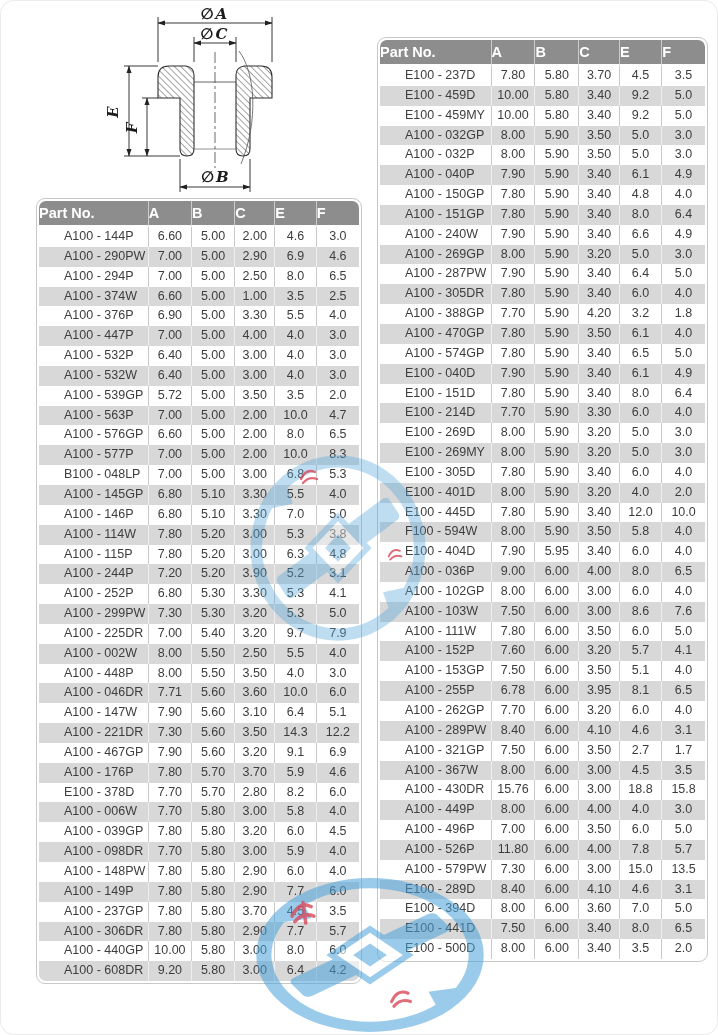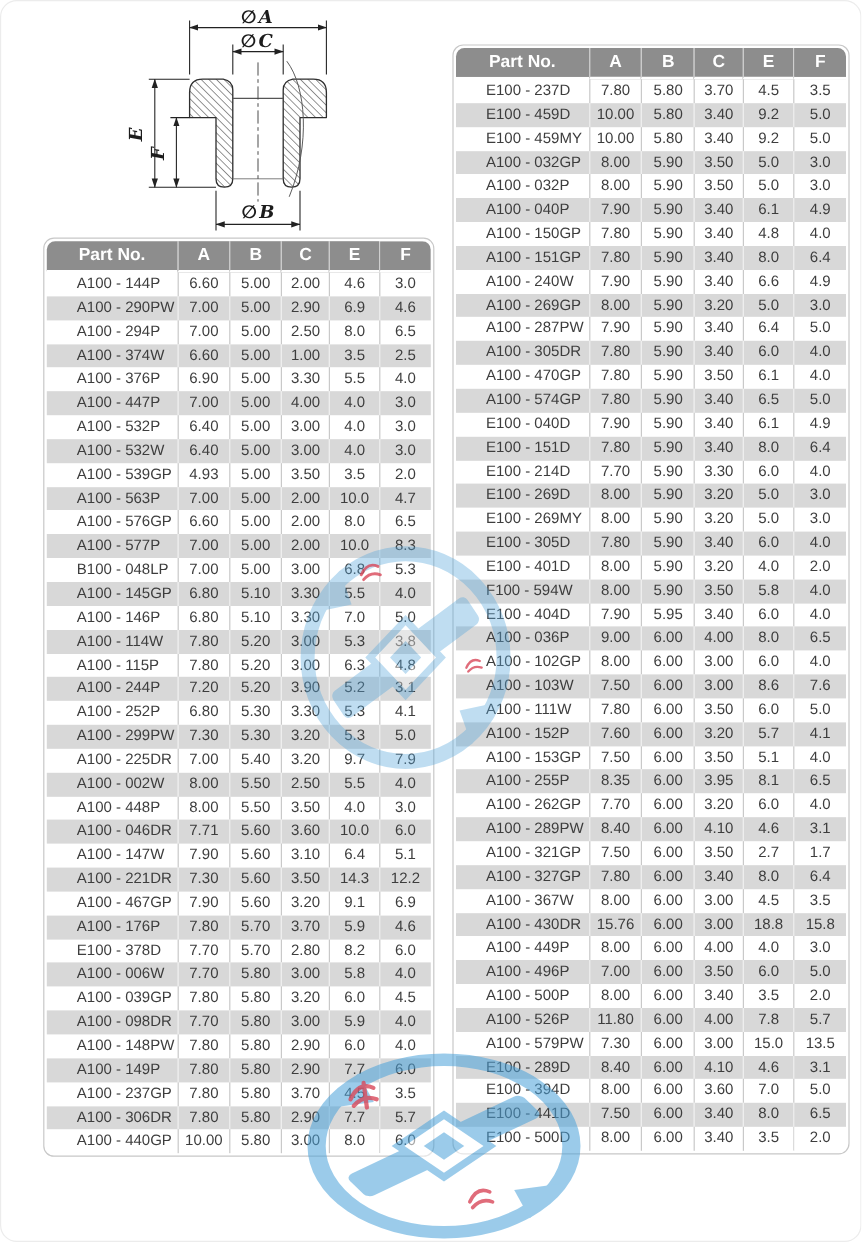--- a/index.html
+++ b/index.html
@@ -32,21 +32,21 @@
   .tbl-right{left:377px;top:37px;width:331px;}
   .tbl table{
     width:100%;
     border-collapse:separate;border-spacing:0;
     table-layout:fixed;
   }
   .tbl th{
     background:#8d8d8d;color:#ffffff;
     font-size:14.5px;font-weight:bold;
     height:24px;line-height:24px;
-    text-align:center;padding:0;
+    text-align:left;padding:0;
     border-bottom:2px solid #ffffff;
   }
   .tbl th + th{border-left:1px solid rgba(255,255,255,.55);}
   .tbl th:first-child{border-top-left-radius:7px;}
   .tbl th:last-child{border-top-right-radius:7px;}
   .tbl td{
     font-size:12.5px;color:#3d3d3d;
     height:19.85px;line-height:19.85px;
     text-align:center;padding:0;
     white-space:nowrap;overflow:hidden;
@@ -205,21 +205,21 @@
           <tr>
             <td class="part">A100 - 532W</td>
             <td>6.40</td>
             <td>5.00</td>
             <td>3.00</td>
             <td>4.0</td>
             <td>3.0</td>
           </tr>
           <tr>
             <td class="part">A100 - 539GP</td>
-            <td>4.93</td>
+            <td>5.72</td>
             <td>5.00</td>
             <td>3.50</td>
             <td>3.5</td>
             <td>2.0</td>
           </tr>
           <tr>
             <td class="part">A100 - 563P</td>
             <td>7.00</td>
             <td>5.00</td>
             <td>2.00</td>
@@ -434,20 +434,28 @@
             <td>7.7</td>
             <td>5.7</td>
           </tr>
           <tr>
             <td class="part">A100 - 440GP</td>
             <td>10.00</td>
             <td>5.80</td>
             <td>3.00</td>
             <td>8.0</td>
             <td>6.0</td>
+          </tr>
+          <tr>
+            <td class="part">A100 - 608DR</td>
+            <td>9.20</td>
+            <td>5.80</td>
+            <td>3.00</td>
+            <td>6.4</td>
+            <td>4.2</td>
           </tr>
         </tbody>
     </table>
   </div>
 
   <div class="tbl tbl-right">
     <table>
       <colgroup>
         <col style="width:34%">
           <col style="width:13.5%">
@@ -557,20 +565,28 @@
           </tr>
           <tr>
             <td class="part">A100 - 305DR</td>
             <td>7.80</td>
             <td>5.90</td>
             <td>3.40</td>
             <td>6.0</td>
             <td>4.0</td>
           </tr>
           <tr>
+            <td class="part">A100 - 388GP</td>
+            <td>7.70</td>
+            <td>5.90</td>
+            <td>4.20</td>
+            <td>3.2</td>
+            <td>1.8</td>
+          </tr>
+          <tr>
             <td class="part">A100 - 470GP</td>
             <td>7.80</td>
             <td>5.90</td>
             <td>3.50</td>
             <td>6.1</td>
             <td>4.0</td>
           </tr>
           <tr>
             <td class="part">A100 - 574GP</td>
             <td>7.80</td>
@@ -627,20 +643,28 @@
             <td>6.0</td>
             <td>4.0</td>
           </tr>
           <tr>
             <td class="part">E100 - 401D</td>
             <td>8.00</td>
             <td>5.90</td>
             <td>3.20</td>
             <td>4.0</td>
             <td>2.0</td>
+          </tr>
+          <tr>
+            <td class="part">E100 - 445D</td>
+            <td>7.80</td>
+            <td>5.90</td>
+            <td>3.40</td>
+            <td>12.0</td>
+            <td>10.0</td>
           </tr>
           <tr>
             <td class="part">F100 - 594W</td>
             <td>8.00</td>
             <td>5.90</td>
             <td>3.50</td>
             <td>5.8</td>
             <td>4.0</td>
           </tr>
           <tr>
@@ -694,21 +718,21 @@
           <tr>
             <td class="part">A100 - 153GP</td>
             <td>7.50</td>
             <td>6.00</td>
             <td>3.50</td>
             <td>5.1</td>
             <td>4.0</td>
           </tr>
           <tr>
             <td class="part">A100 - 255P</td>
-            <td>8.35</td>
+            <td>6.78</td>
             <td>6.00</td>
             <td>3.95</td>
             <td>8.1</td>
             <td>6.5</td>
           </tr>
           <tr>
             <td class="part">A100 - 262GP</td>
             <td>7.70</td>
             <td>6.00</td>
             <td>3.20</td>
@@ -725,28 +749,20 @@
           </tr>
           <tr>
             <td class="part">A100 - 321GP</td>
             <td>7.50</td>
             <td>6.00</td>
             <td>3.50</td>
             <td>2.7</td>
             <td>1.7</td>
           </tr>
           <tr>
-            <td class="part">A100 - 327GP</td>
-            <td>7.80</td>
-            <td>6.00</td>
-            <td>3.40</td>
-            <td>8.0</td>
-            <td>6.4</td>
-          </tr>
-          <tr>
             <td class="part">A100 - 367W</td>
             <td>8.00</td>
             <td>6.00</td>
             <td>3.00</td>
             <td>4.5</td>
             <td>3.5</td>
           </tr>
           <tr>
             <td class="part">A100 - 430DR</td>
             <td>15.76</td>
@@ -763,28 +779,20 @@
             <td>4.0</td>
             <td>3.0</td>
           </tr>
           <tr>
             <td class="part">A100 - 496P</td>
             <td>7.00</td>
             <td>6.00</td>
             <td>3.50</td>
             <td>6.0</td>
             <td>5.0</td>
-          </tr>
-          <tr>
-            <td class="part">A100 - 500P</td>
-            <td>8.00</td>
-            <td>6.00</td>
-            <td>3.40</td>
-            <td>3.5</td>
-            <td>2.0</td>
           </tr>
           <tr>
             <td class="part">A100 - 526P</td>
             <td>11.80</td>
             <td>6.00</td>
             <td>4.00</td>
             <td>7.8</td>
             <td>5.7</td>
           </tr>
           <tr>

